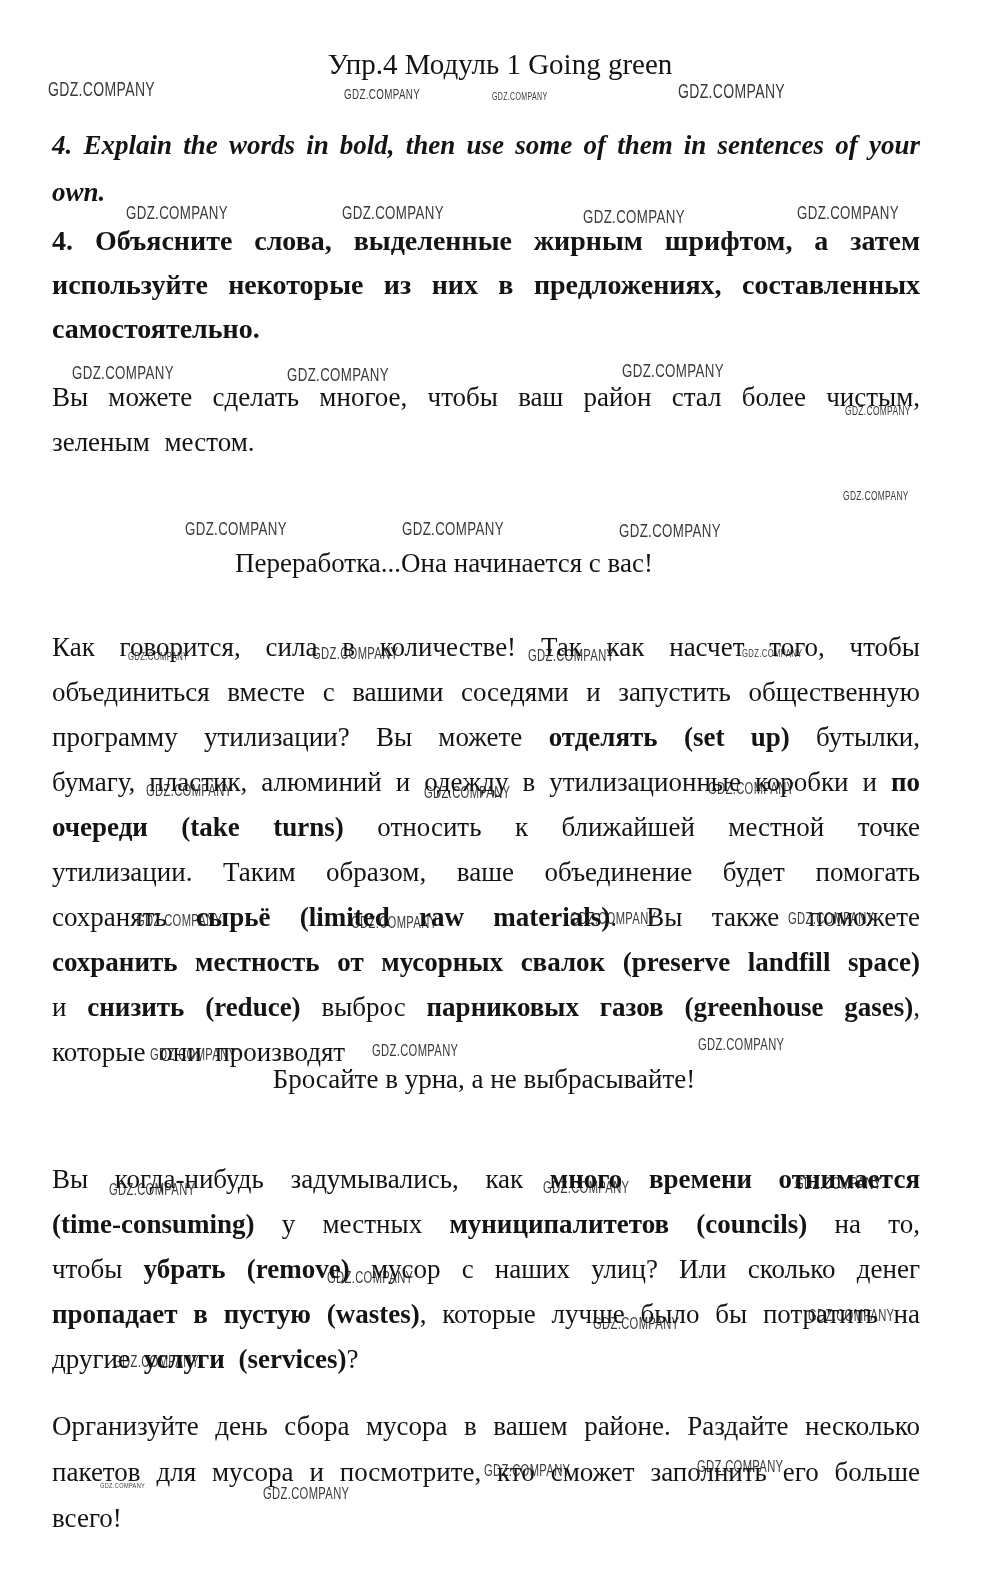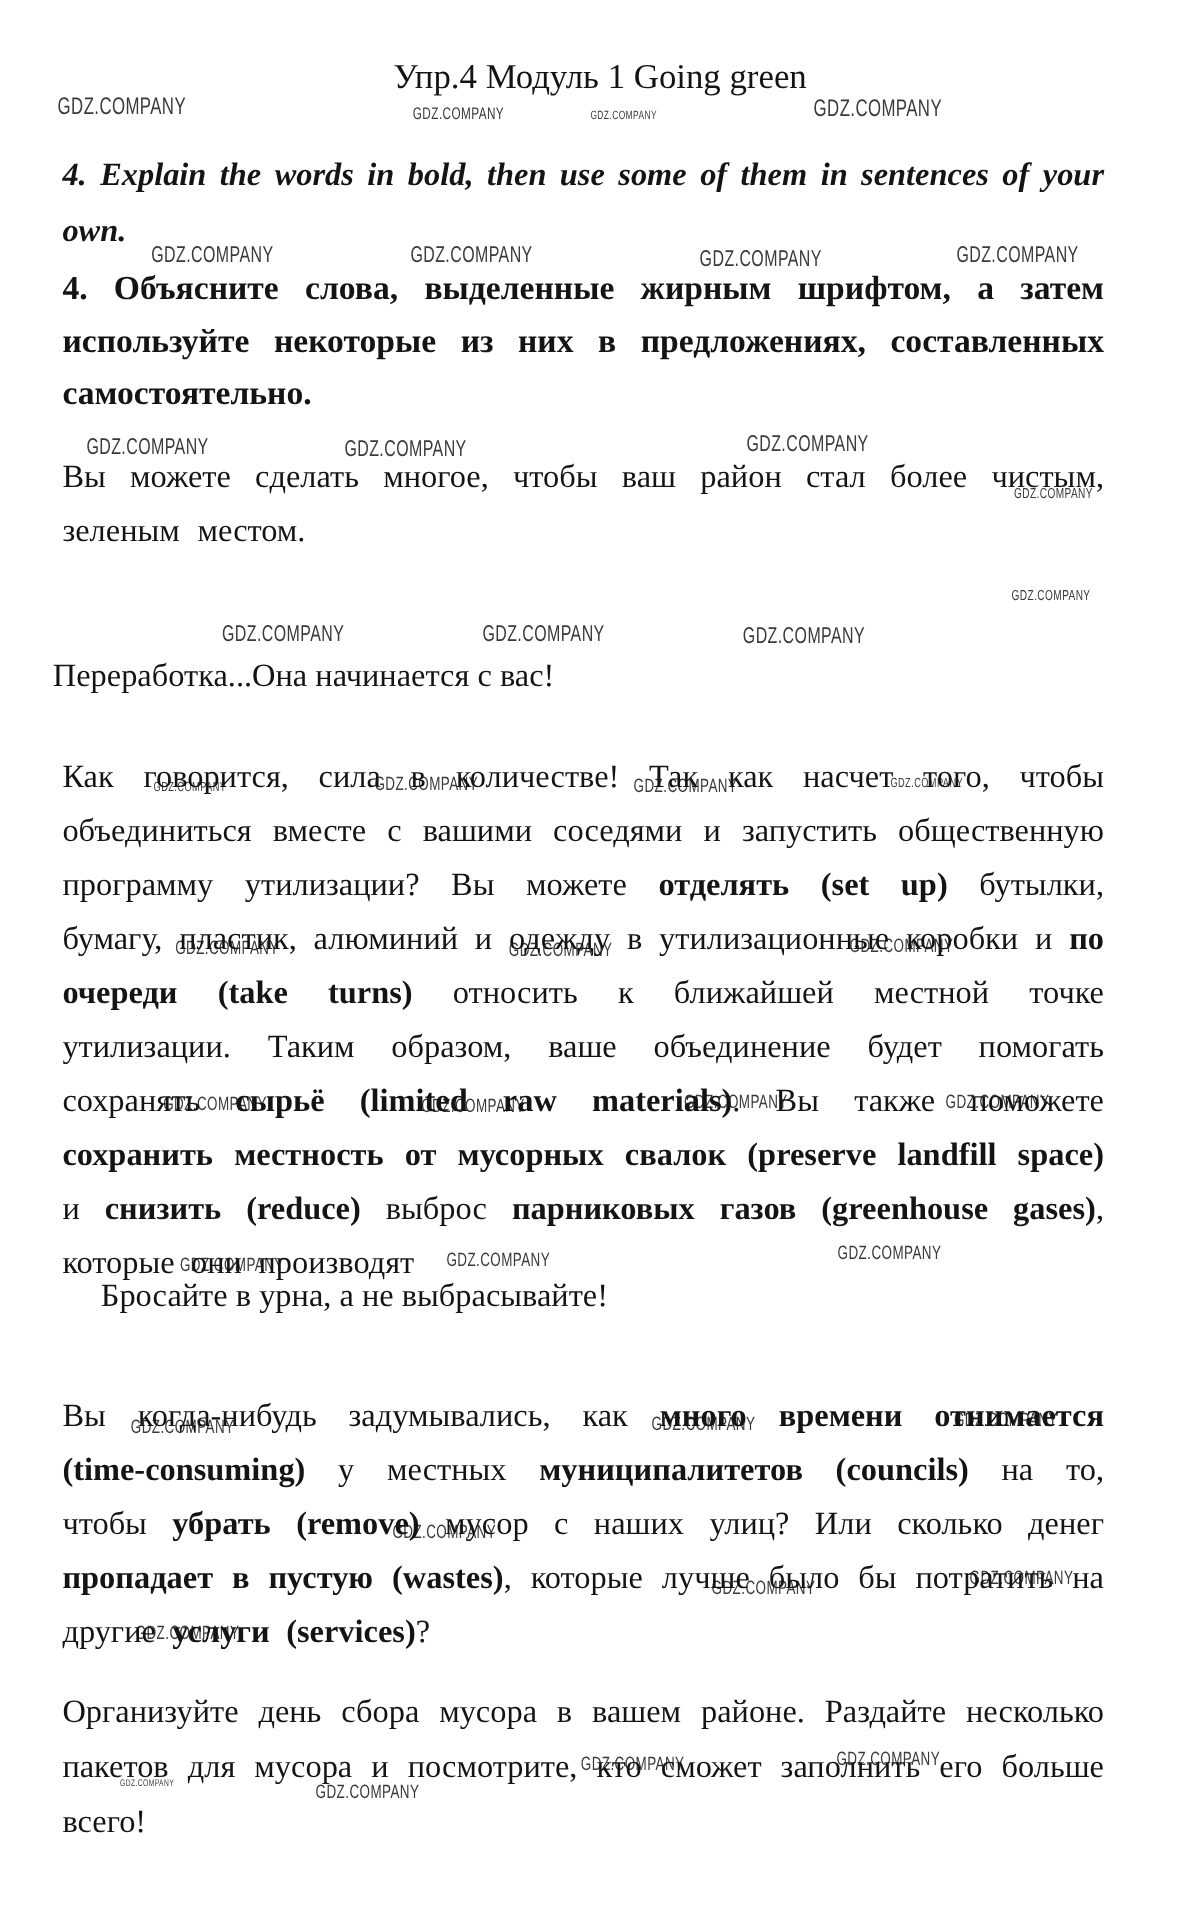--- a/index.html
+++ b/index.html
@@ -66,22 +66,22 @@
   }
   #intro {
     top: 375px;
     font-size: 27px;
     line-height: 45px;
     word-spacing: 8px;
   }
   #sub-recycling, #sub-bin {
     left: 0;
     width: 888px;
+    text-align: center;
     font-size: 27px;
-    padding-left: 44px;
   }
   #sub-recycling { top: 548px; }
   #para-recycling {
     top: 625px;
     font-size: 27px;
     line-height: 45px;
     word-spacing: 7px;
   }
   #sub-bin { top: 1064px; margin-left: 40px; }
   #para-bin {

